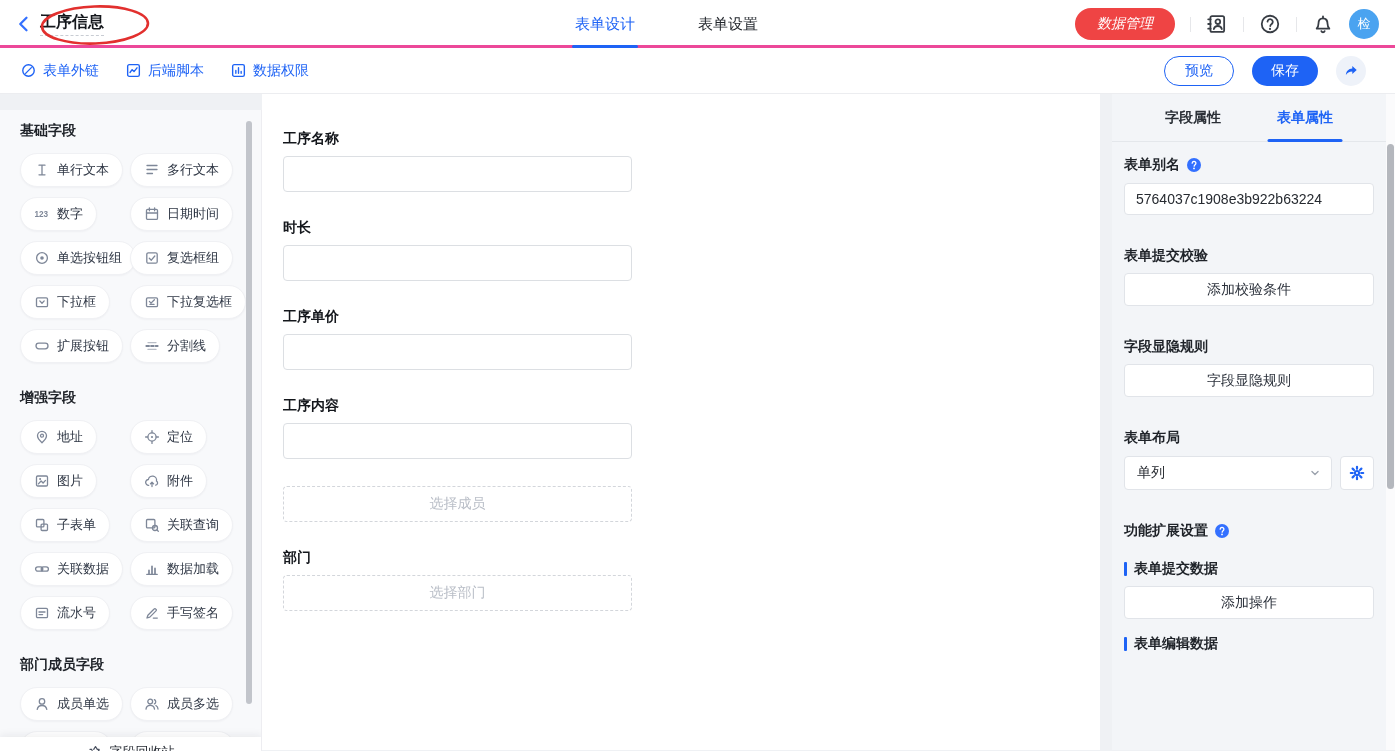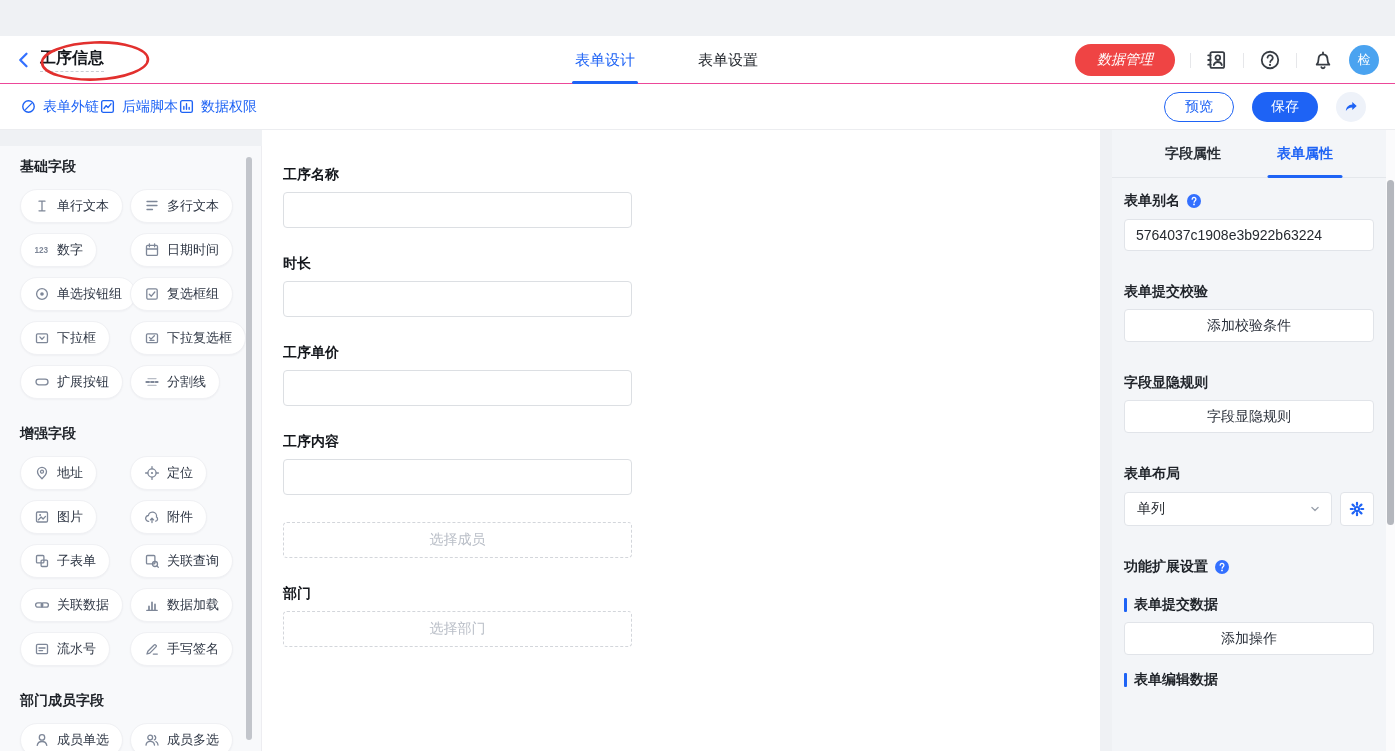--- a/index.html
+++ b/index.html
@@ -3,42 +3,42 @@
 <meta charset="utf-8">
 <style>
   * { margin:0; padding:0; box-sizing:border-box; }
   html,body { width:1395px; height:751px; overflow:hidden; background:#eff1f4;
     font-family:"Liberation Sans","DejaVu Sans",sans-serif; color:#1f2329; }
   svg { display:block; }
   .ic { display:inline-flex; align-items:center; justify-content:center; }
   .ic svg { stroke:currentColor; fill:none; stroke-width:1.3; stroke-linecap:round; stroke-linejoin:round; }
 
   
-  .app-header { position:relative; height:48px; background:#fff; border-bottom:1px solid #ec4899;margin-top:36px; }
+  .app-header { position:relative; height:48px; background:#fff; border-bottom:3px solid #ec4899; }
   .hdr-left { position:absolute; left:14px; top:0; height:48px; display:flex; align-items:center; }
   .back-btn { width:20px; height:20px; color:#3370ff; cursor:pointer; }
   .app-title { position:relative; margin-left:6px; font-size:16px; font-weight:600; color:#14171c;
     border-bottom:1px dashed #c8ccd3; padding-bottom:2px; }
   .title-ellipse { position:absolute; left:24px; top:4px; width:114px; height:42px; pointer-events:none; transform:rotate(-2deg); }
   .hdr-tabs { position:absolute; left:575px; top:0; height:48px; display:flex; gap:63px; }
   .hdr-tab { position:relative; height:48px; display:flex; align-items:center; font-size:15px; color:#1f2329; cursor:pointer; }
   .hdr-tab.active { color:#1e63f5; font-weight:500; }
   .hdr-tab.active .tab-line { position:absolute; left:50%; transform:translateX(-50%); bottom:0; width:66px; height:3px; border-radius:2px; background:#1e63f5; }
   .hdr-right { position:absolute; right:16px; top:0; height:48px; display:flex; align-items:center; gap:15px; }
   .data-manage-btn { height:32px; padding:0 22px; border-radius:16px; background:#ef4444; color:#fff;
     font-size:14px; display:flex; align-items:center; border:none; cursor:pointer;font-style:italic; }
   .hdr-sep { width:1px; height:15px; background:#e6e7ea; }
   .hdr-icon { width:22px; height:22px; color:#383d44; cursor:pointer; }
   .avatar { width:30px; height:30px; border-radius:50%; background:#4aa3f0; color:#fff; font-size:13px;
     display:flex; align-items:center; justify-content:center; cursor:pointer; }
 
   
   .sub-toolbar { position:relative; height:46px; background:#fff; border-bottom:1px solid #ecedf0;
     display:flex; align-items:center; }
-  .tb-links { display:flex; align-items:center; padding-left:20px; }
+  .tb-links { display:flex; align-items:center; gap:26px; padding-left:20px; }
   .tb-link { display:flex; align-items:center; gap:6px; color:#1e63f5; font-size:14px; cursor:pointer; }
   .tb-link .ic { width:17px; height:17px; }
   .tb-right { position:absolute; right:29px; display:flex; align-items:center; gap:18px; }
   .btn-preview { width:70px; height:30px; border-radius:16px; border:1px solid #1e63f5; color:#1e63f5;
     background:#fff; font-size:14px; cursor:pointer; }
   .btn-save { width:66px; height:30px; border-radius:16px; border:none; color:#fff; background:#1e63f5;
     font-size:14px; cursor:pointer; }
   .btn-share { width:30px; height:30px; border-radius:50%; background:#eef2f9; border:none; color:#1e63f5;
     display:flex; align-items:center; justify-content:center; cursor:pointer; }
   .btn-share .ic { width:16px; height:16px; }

